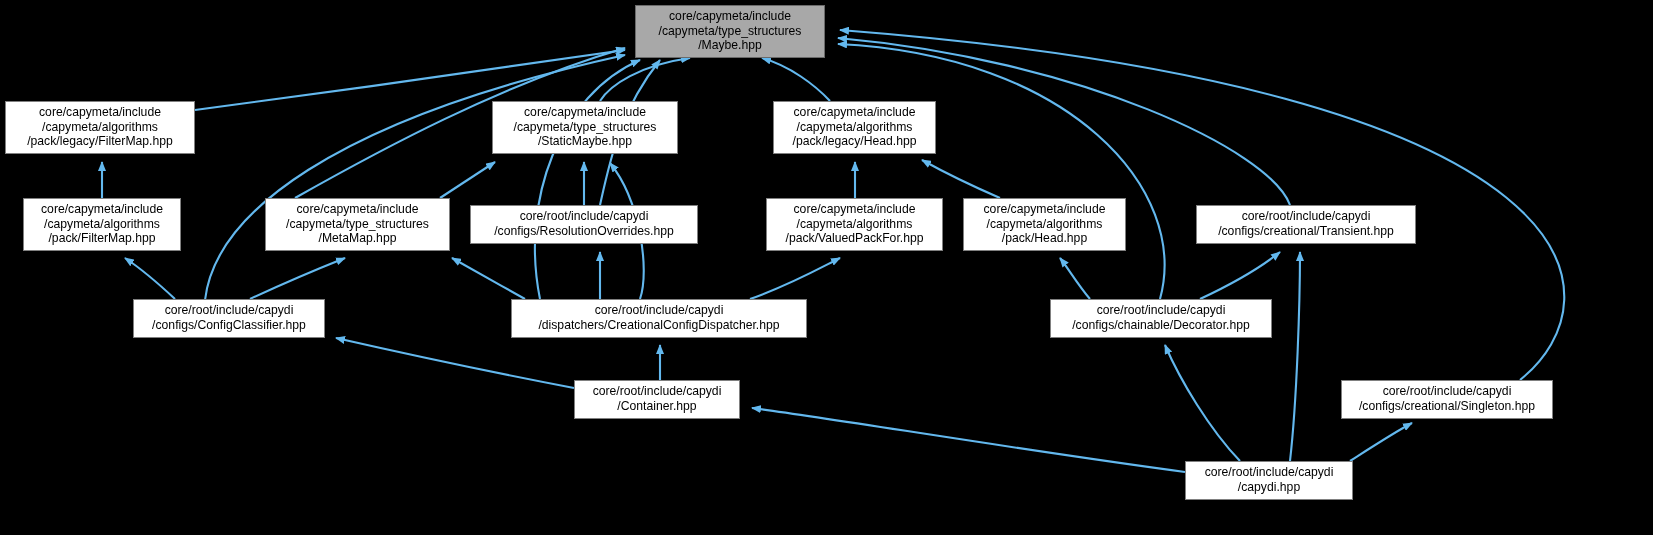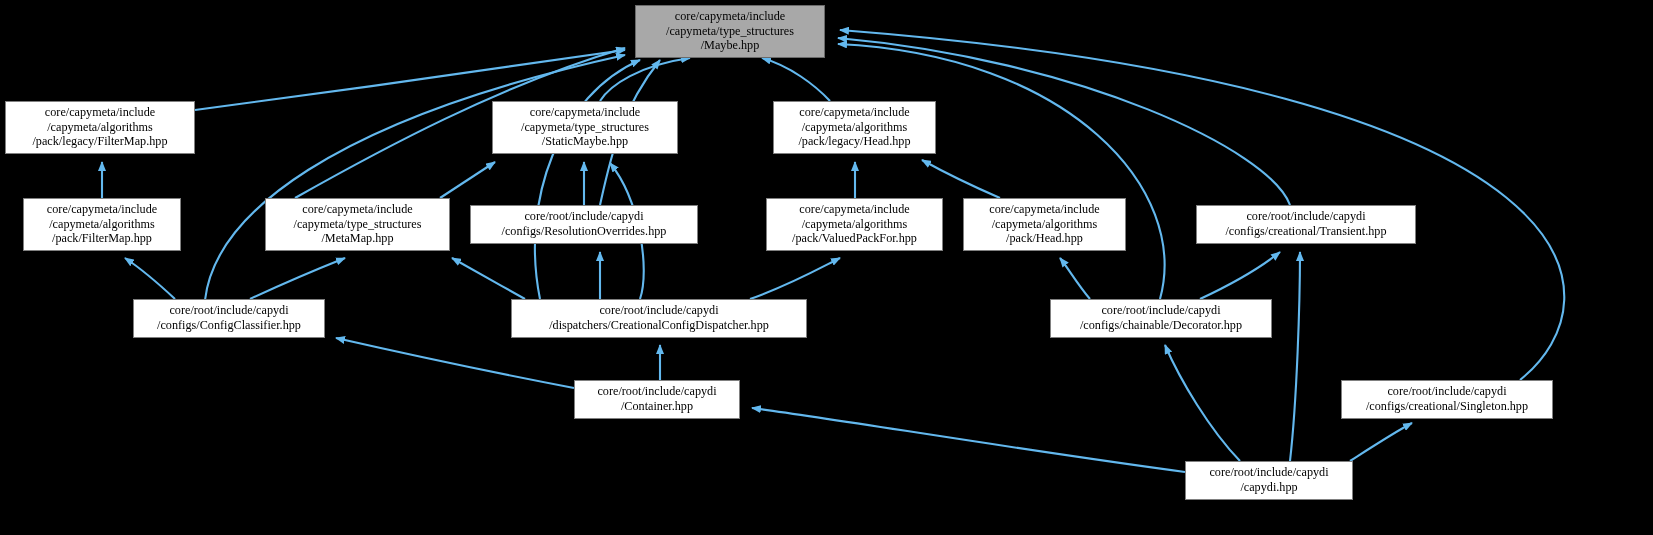--- a/index.html
+++ b/index.html
@@ -16,21 +16,20 @@
     box-sizing:border-box;
     background:#fff;
     border:1px solid #808080;
     color:#000;
     font-size:12.2px;
     line-height:14.6px;
     text-align:center;
     padding:3px 5px 4px 5px;
     white-space:pre-line;
     z-index:5;
-    font-family:Liberation Serif, serif;
   }
   .node.root{
     background:#a8a8a8;
     border:1px solid #6a6a6a;
   }
 </style>
 </head>
 <body>
 
 <div id="graph">

